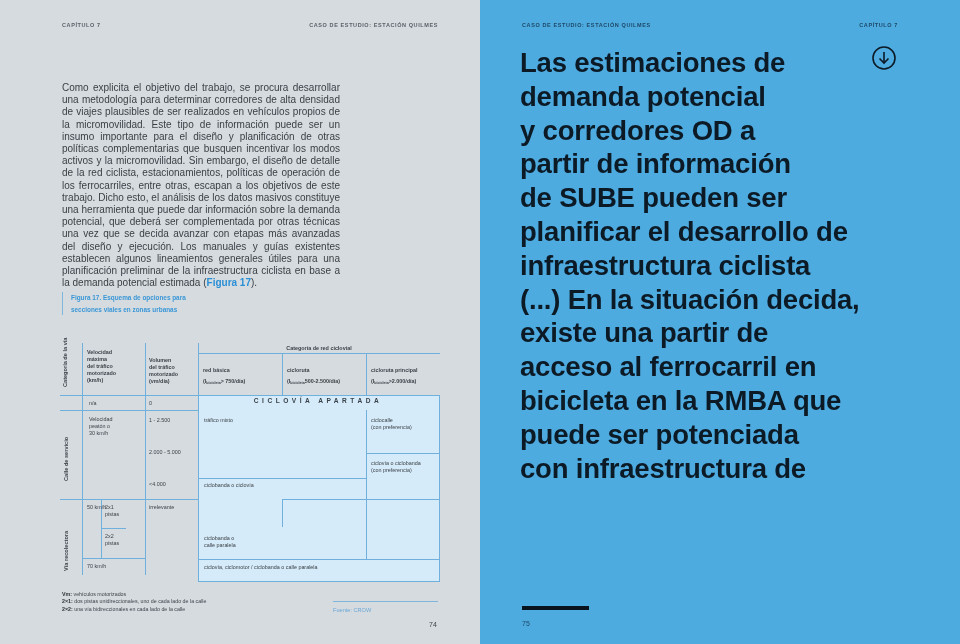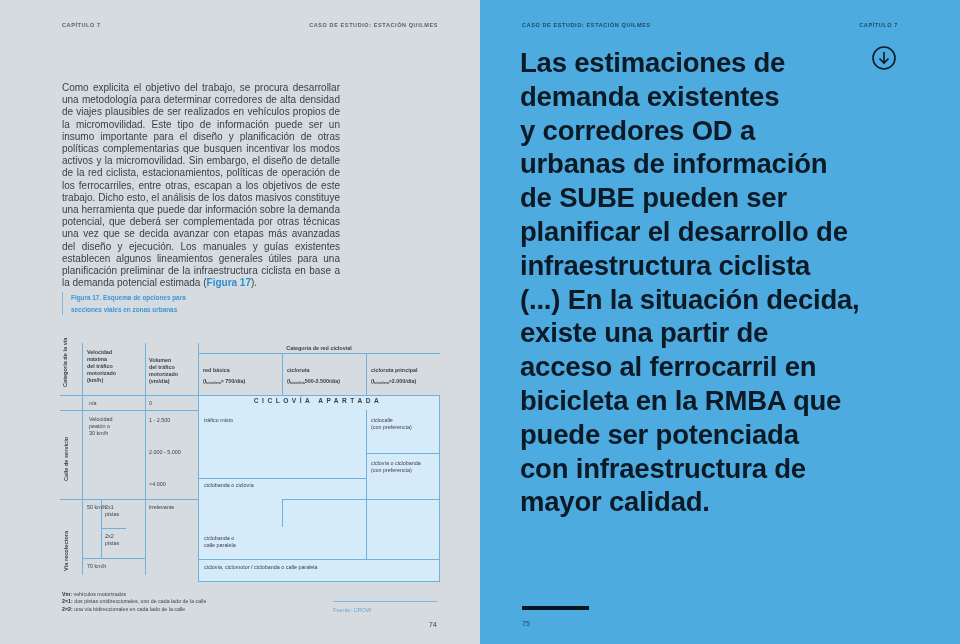--- a/index.html
+++ b/index.html
@@ -154,33 +154,32 @@
     <div class="page-num-left">74</div>
   </div>
 
   <div class="page-right">
     <div class="running-head" style="left:42px">CASO DE ESTUDIO: ESTACIÓN QUILMES</div>
     <div class="running-head" style="right:62px">CAPÍTULO 7</div>
   </div>
 
   <div class="quote">
     <div>Las estimaciones de</div>
-    <div>demanda existentes</div>
+    <div>demanda potencial</div>
     <div>y corredores OD a</div>
-    <div>urbanas de información</div>
+    <div>partir de información</div>
     <div>de SUBE pueden ser</div>
     <div>planificar el desarrollo de</div>
     <div>infraestructura ciclista</div>
     <div>(...) En la situación decida,</div>
     <div>existe una partir de</div>
     <div>acceso al ferrocarril en</div>
     <div>bicicleta en la RMBA que</div>
     <div>puede ser potenciada</div>
     <div>con infraestructura de</div>
-    <div>mayor calidad.</div>
   </div>
 
   <svg class="down-icon" viewBox="0 0 24 24">
     <circle cx="12" cy="12" r="11" fill="none" stroke="#0c1a26" stroke-width="1.6"></circle>
     <line x1="12" y1="6" x2="12" y2="17" stroke="#0c1a26" stroke-width="1.6"></line>
     <polyline points="7.5,12.5 12,17 16.5,12.5" fill="none" stroke="#0c1a26" stroke-width="1.6"></polyline>
   </svg>
 
   <div class="quote-rule"></div>
   <div class="page-num-right">75</div>

